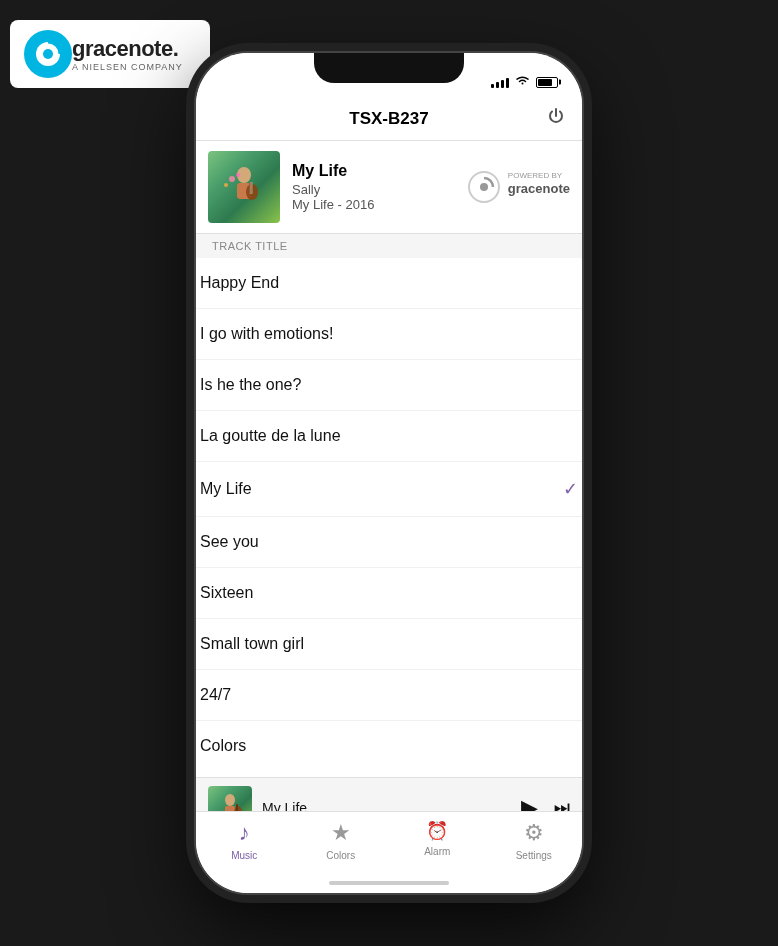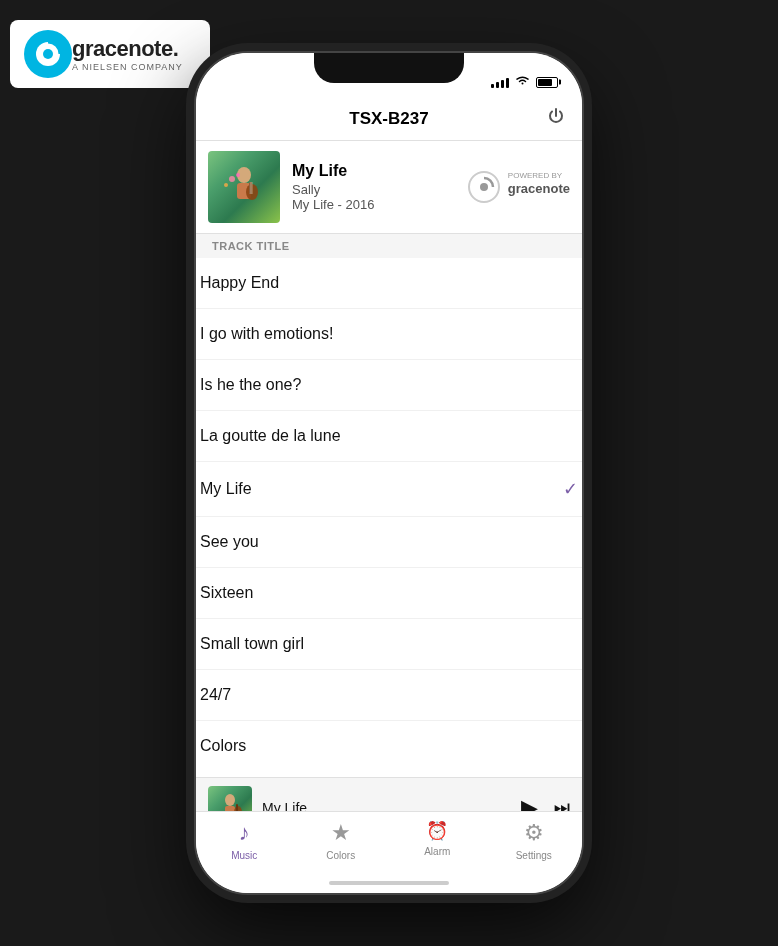--- a/index.html
+++ b/index.html
@@ -262,21 +262,21 @@
       font-size: 13px;
       font-weight: 600;
       color: #555;
     }
 
     
     .track-header {
       background: #f5f5f5;
       padding: 6px 16px;
       font-size: 11px;
-      font-weight: 700;
+      font-weight: 400;
       color: #888;
       letter-spacing: 0.5px;
     }
     .track-list { background: #fff; overflow-y: auto; }
     .track-item {
       display: flex;
       align-items: center;
       justify-content: space-between;
       padding: 16px 4px;
       border-bottom: 1px solid #f0f0f0;

